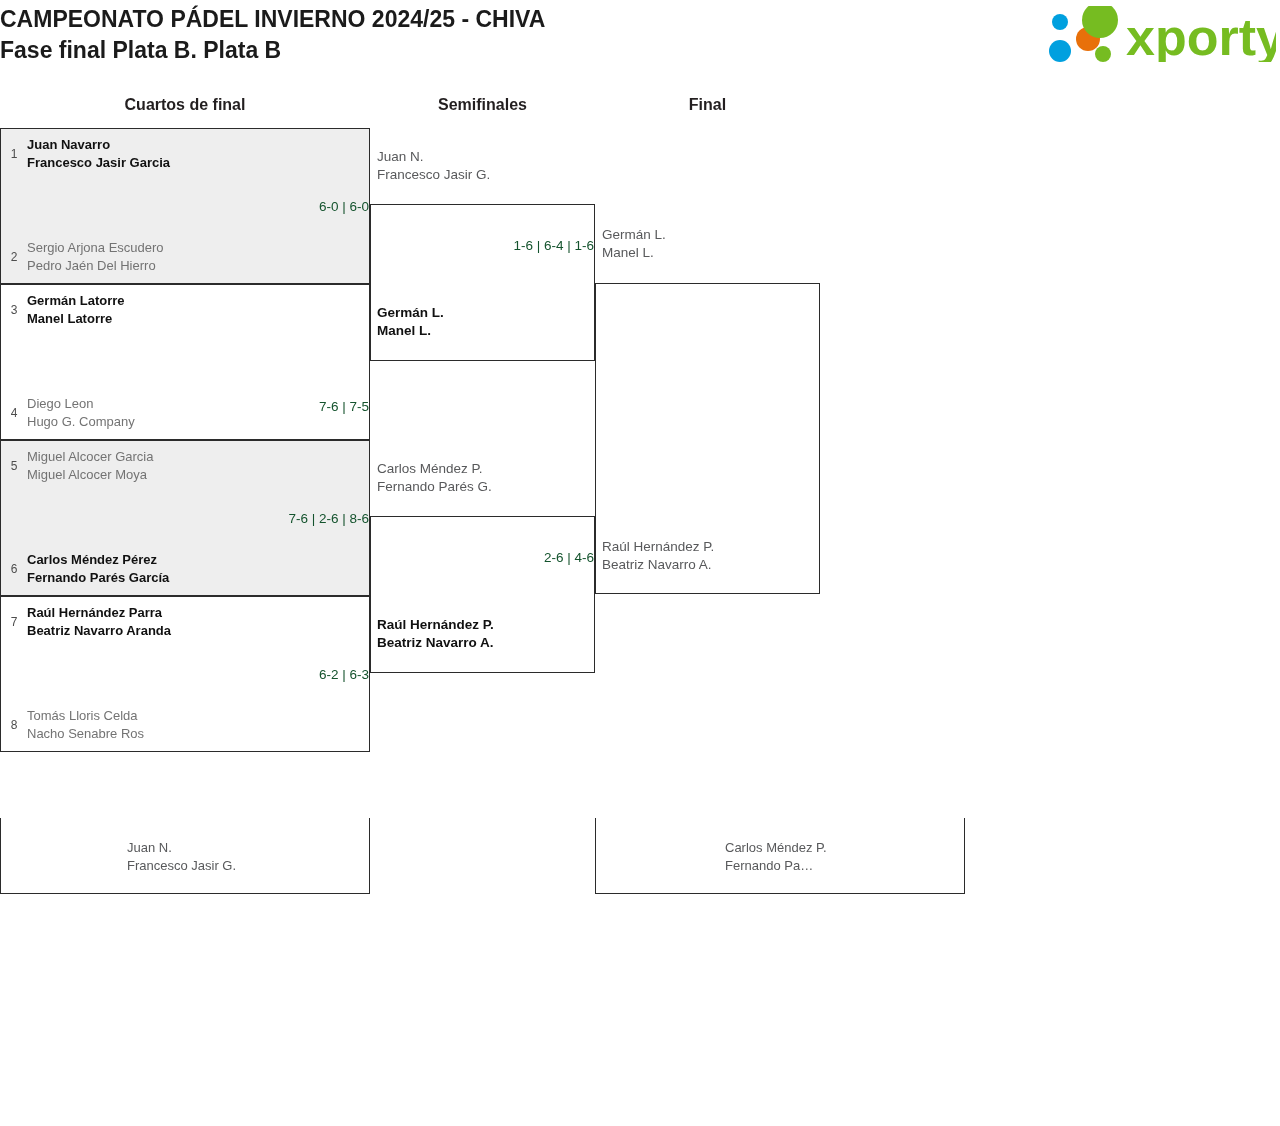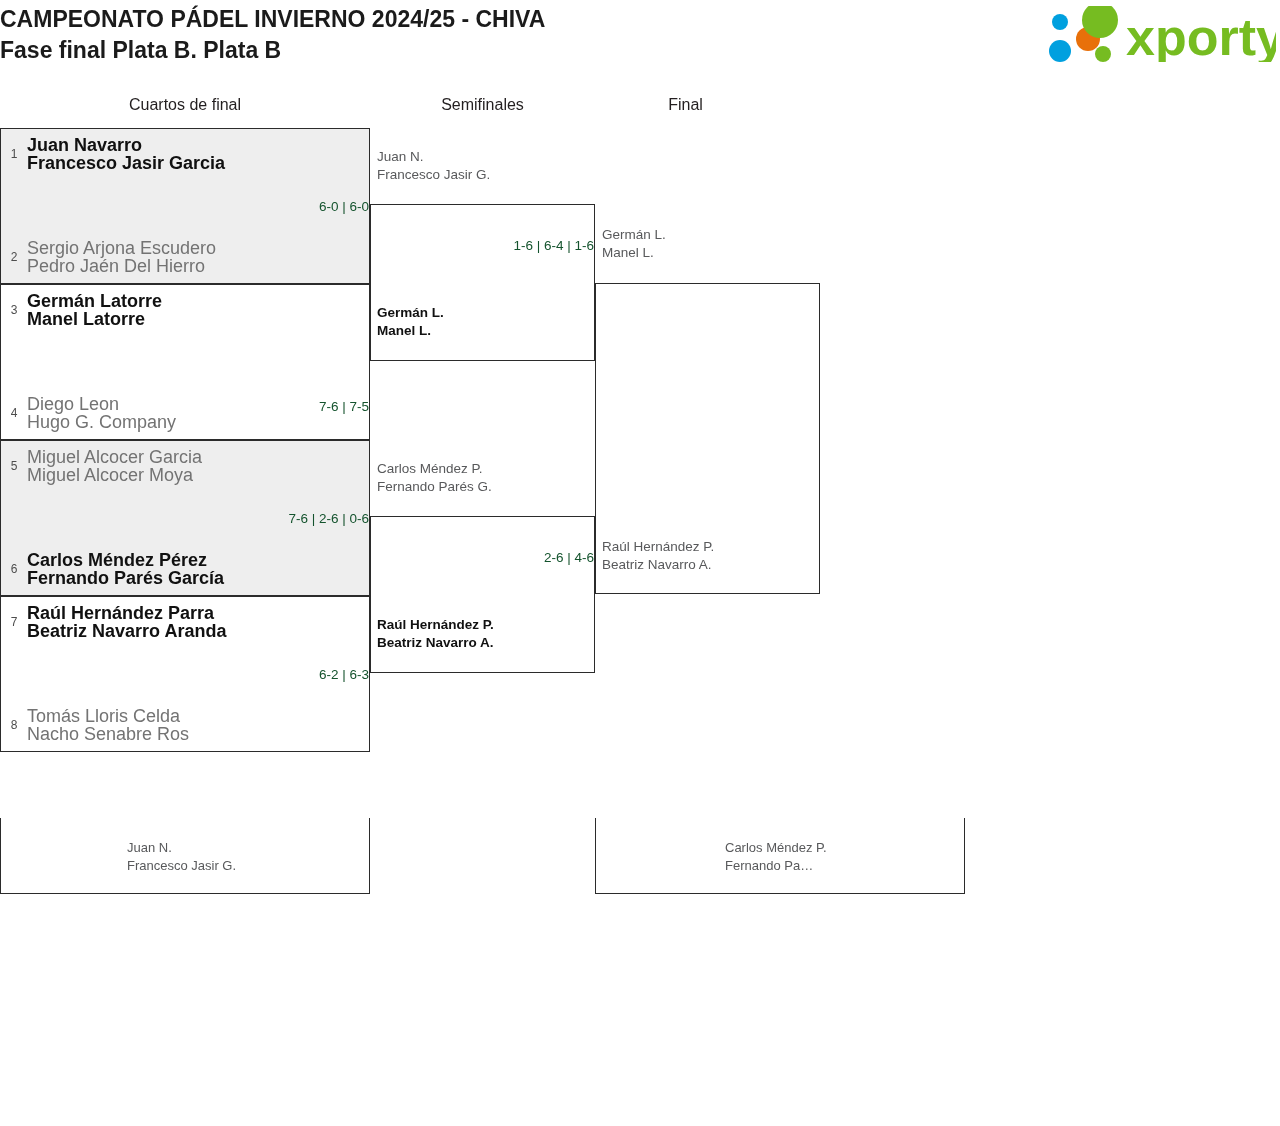--- a/index.html
+++ b/index.html
@@ -15,39 +15,39 @@
 
   
   .title-block { position: absolute; left: 0; top: 4px; }
   .title-line { font-size: 23px; font-weight: 700; line-height: 31px; color: #1b1b1b; white-space: nowrap; }
 
   .logo { position: absolute; left: 1046px; top: 6px; width: 230px; height: 56px; }
   .logo svg { display: block; }
 
   
   .round-header {
-    position: absolute; top: 96px; font-size: 16px; font-weight: 400;
+    position: absolute; top: 96px; font-size: 16px; font-weight: 700;
     color: #231f20; text-align: center; white-space: nowrap;
   }
   #rh-qf { left: 0px;   width: 370px; }
   #rh-sf { left: 370px; width: 225px; }
-  #rh-f  { left: 573px; width: 225px; text-align: center; }
+  #rh-f  { left: 595px; width: 225px; text-align: center; }
 
   
   .box { position: absolute; border: 1px solid #2b2b2b; }
   .box.shaded { background: #eeeeee; }
   .box.plain  { background: #ffffff; }
 
   
   .qf-team { position: absolute; left: 0; right: 0; display: flex; align-items: flex-start; }
   .qf-team .seed {
     width: 26px; flex: 0 0 26px; text-align: center; font-size: 12px;
     color: #4d4d4d; line-height: 18px; padding-top: 9px;
   }
-  .qf-team .names { font-size: 18px; line-height: 18px; }
+  .qf-team .names { font-size: 13px; line-height: 18px; }
   .names .n { white-space: nowrap; }
   .winner .names { color: #111111; font-weight: 700; }
   .loser  .names { color: #737373; font-weight: 400; }
 
   .score {
     position: absolute; left: 0; right: 0; text-align: right;
     font-size: 13.5px; color: #14532d; line-height: 18px;
   }
 
   
@@ -128,21 +128,21 @@
   </div>
 
   <div class="box shaded" style="left:0px; top:440px; width:370px; height:156px;">
     <div class="qf-team loser" style="top:7px;">
       <div class="seed">5</div>
       <div class="names">
         <div class="n">Miguel Alcocer Garcia</div>
         <div class="n">Miguel Alcocer Moya</div>
       </div>
     </div>
-    <div class="score" style="top:69px;">7-6 | 2-6 | 0-6</div>
+    <div class="score" style="top:69px;">7-6 | 2-6 | 8-6</div>
     <div class="qf-team winner" style="top:110px;">
       <div class="seed">6</div>
       <div class="names">
         <div class="n">Carlos Méndez Pérez</div>
         <div class="n">Fernando Parés García</div>
       </div>
     </div>
   </div>
 
   <div class="box plain" style="left:0px; top:596px; width:370px; height:156px;">

